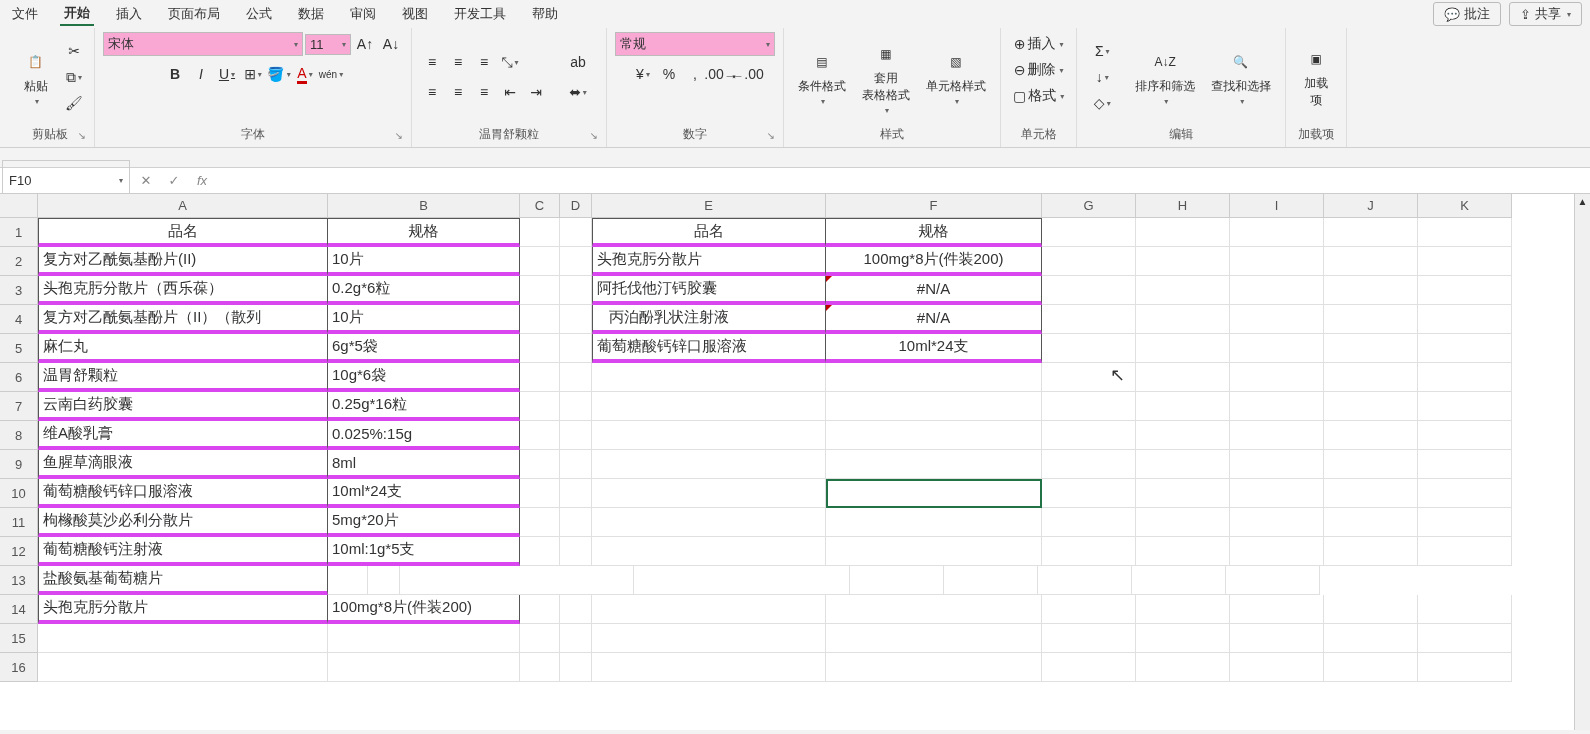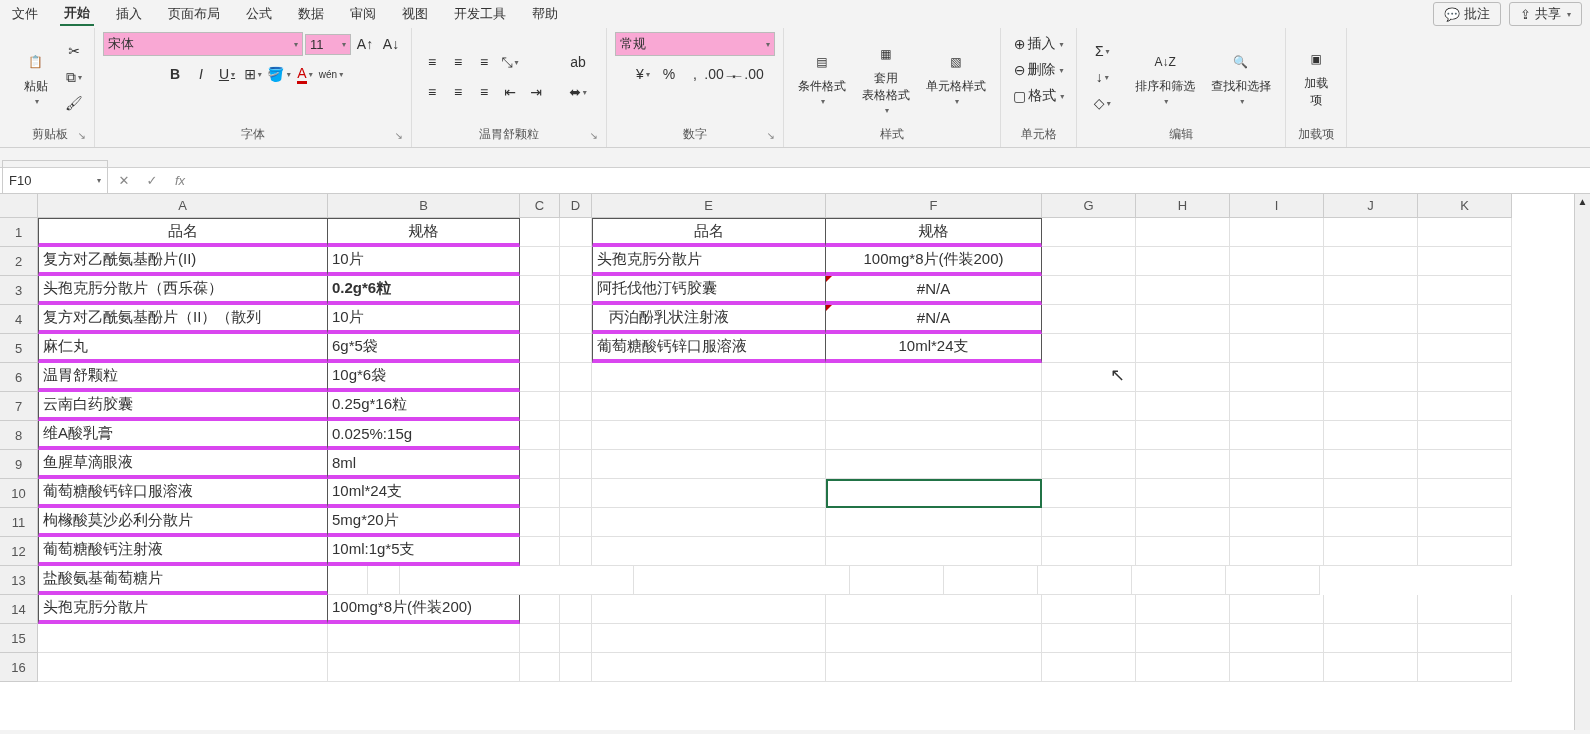--- a/index.html
+++ b/index.html
@@ -22,21 +22,21 @@
 .big-btn { display: flex; flex-direction: column; align-items: center; justify-content: center; gap: 2px; padding: 4px 6px; cursor: pointer; font-size: 12px; text-align: center; min-width: 44px; }
 .icon-box { width: 28px; height: 28px; display: flex; align-items: center; justify-content: center; }
 .small-btn { width: 24px; height: 24px; display: flex; align-items: center; justify-content: center; cursor: pointer; font-size: 14px; }
 .combo { border: 1px solid #bbb; background: #f9a8d4; padding: 2px 4px; font-size: 13px; display: flex; align-items: center; justify-content: space-between; }
 .col { display: flex; flex-direction: column; gap: 2px; }
 .row { display: flex; gap: 2px; align-items: center; }
 .caret { font-size: 8px; color: #666; margin-left: 2px; }
 
 
 .formula-bar { display: flex; align-items: center; height: 26px; background: #fff; border-bottom: 1px solid #ccc; }
-.name-box { width: 106px; border: 1px solid #ccc; padding: 12px 6px; margin: 2px; display: flex; justify-content: space-between; align-items: center; }
+.name-box { width: 128px; border: 1px solid #ccc; padding: 12px 6px; margin: 2px; display: flex; justify-content: space-between; align-items: center; }
 .fb-btn { width: 28px; text-align: center; color: #888; cursor: pointer; }
 .formula-input { flex: 1; padding: 2px 6px; }
 
 
 .grid-wrap { position: relative; background: #fff; overflow: hidden; }
 .corner { position: absolute; left: 0; top: 0; width: 38px; height: 24px; background: #f0f0f0; border-right: 1px solid #ccc; border-bottom: 1px solid #ccc; }
 .col-headers { position: absolute; left: 38px; top: 0; height: 24px; display: flex; }
 .col-header { background: #f0f0f0; border-right: 1px solid #ccc; border-bottom: 1px solid #ccc; display: flex; align-items: center; justify-content: center; font-size: 13px; color: #555; }
 .row-headers { position: absolute; left: 0; top: 24px; width: 38px; }
 .row-header { height: 29px; background: #f0f0f0; border-right: 1px solid #ccc; border-bottom: 1px solid #ccc; display: flex; align-items: center; justify-content: center; font-size: 13px; color: #555; }
@@ -384,21 +384,21 @@
         <div class="cell  b-l b-r b-b" style="width: 234px;">头孢克肟分散片</div>
         <div class="cell center b-r b-b" style="width: 216px;">100mg*8片(件装200)</div>
         <div class="cell " style="width: 94px;"></div>
         <div class="cell " style="width: 94px;"></div>
         <div class="cell " style="width: 94px;"></div>
         <div class="cell " style="width: 94px;"></div>
         <div class="cell " style="width: 94px;"></div>
       </div>
       <div class="cell-row">
         <div class="cell  b-l b-r b-b" style="width: 290px;">头孢克肟分散片（西乐葆）</div>
-        <div class="cell  b-r b-b" style="width: 192px; font-weight: bold;">0.2g*6粒</div>
+        <div class="cell  b-r b-b" style="width: 192px;">0.2g*6粒</div>
         <div class="cell " style="width: 40px;"></div>
         <div class="cell " style="width: 32px;"></div>
         <div class="cell  b-l b-r b-b" style="width: 234px;">阿托伐他汀钙胶囊</div>
         <div class="cell center b-r b-b" style="width: 216px;">#N/A<div class="err-marker"></div></div>
         <div class="cell " style="width: 94px;"></div>
         <div class="cell " style="width: 94px;"></div>
         <div class="cell " style="width: 94px;"></div>
         <div class="cell " style="width: 94px;"></div>
         <div class="cell " style="width: 94px;"></div>
       </div>

